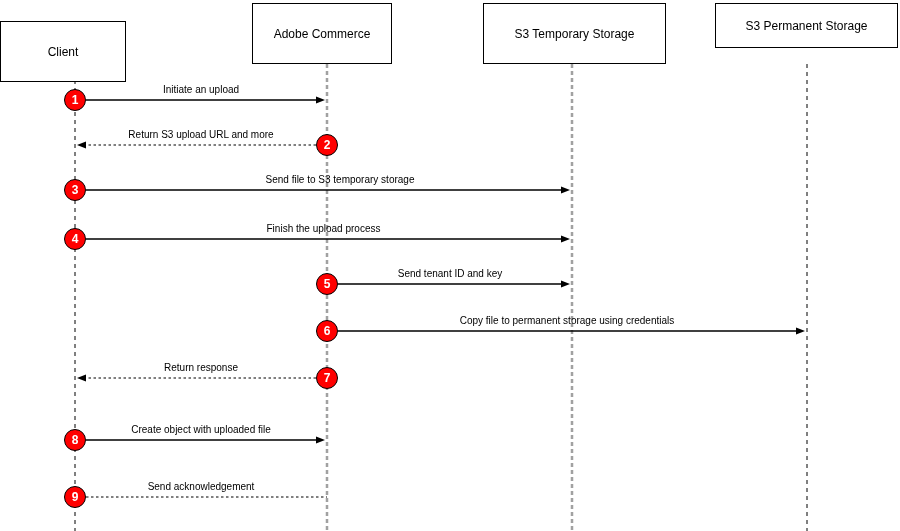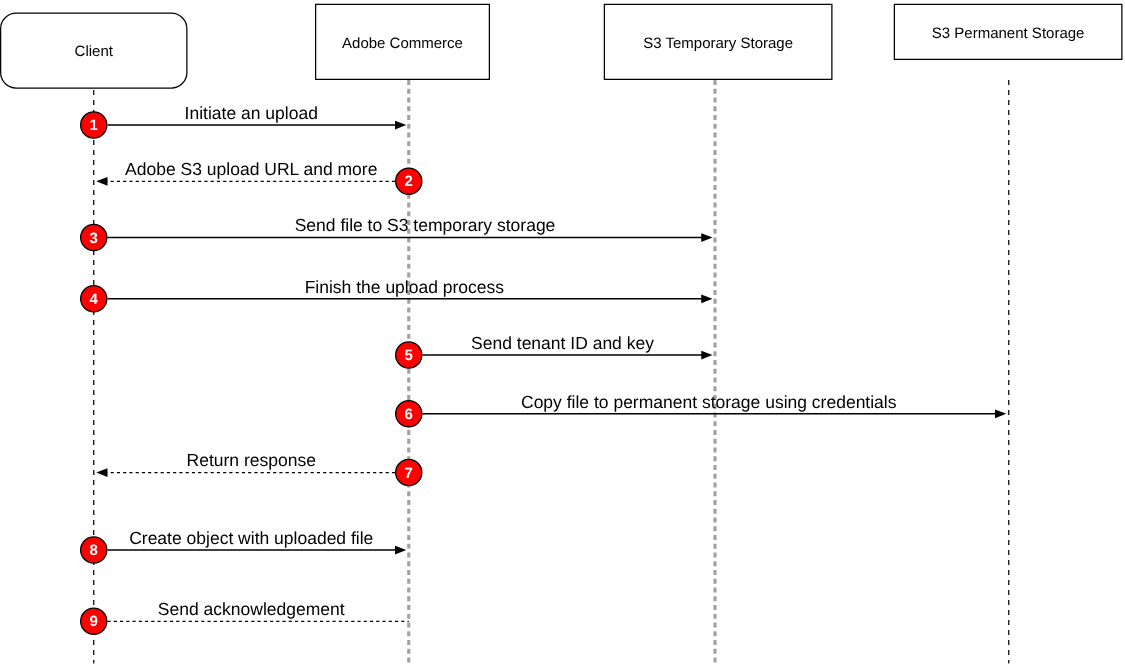--- a/index.html
+++ b/index.html
@@ -32,21 +32,21 @@
   }
   .actor-label {
     font-size: 12px;
     color: #000000;
     text-align: center;
     white-space: nowrap;
   }
   .msg-label {
     position: absolute;
     transform: translateX(-50%);
-    font-size: 14px;
+    font-size: 10px;
     line-height: 14px;
     color: #000000;
     white-space: nowrap;
     z-index: 3;
     background: transparent;
   }
   .step-badge {
     position: absolute;
     box-sizing: border-box;
     width: 22px;
@@ -86,37 +86,37 @@
       <polygon points="570,284 561,280.5 561,287.5" fill="#000000"></polygon>
       <line x1="338" y1="331" x2="797" y2="331" stroke="#000000" stroke-width="1.3"></line>
       <polygon points="805,331 796,327.5 796,334.5" fill="#000000"></polygon>
       <line x1="316" y1="378" x2="85" y2="378" stroke="#000000" stroke-width="1" stroke-dasharray="2.5,2.5"></line>
       <polygon points="77,378 86,374.5 86,381.5" fill="#000000"></polygon>
       <line x1="86" y1="440" x2="317" y2="440" stroke="#000000" stroke-width="1.3"></line>
       <polygon points="325,440 316,436.5 316,443.5" fill="#000000"></polygon>
       <line x1="86" y1="497" x2="327" y2="497" stroke="#000000" stroke-width="1" stroke-dasharray="2.5,2.5"></line>
     </svg>
   <div id="html-layer">
-      <div class="actor-box" style="left: 0px; top: 10px; width: 150px; height: 61px; border-radius: 13px;">
+      <div class="actor-box" style="left: 0px; top: 21px; width: 126px; height: 61px;">
         <span class="actor-label">Client</span>
       </div>
       <div class="actor-box" style="left: 252px; top: 3px; width: 140px; height: 61px;">
         <span class="actor-label">Adobe Commerce</span>
       </div>
       <div class="actor-box" style="left: 483px; top: 3px; width: 183px; height: 61px;">
         <span class="actor-label">S3 Temporary Storage</span>
       </div>
       <div class="actor-box" style="left: 715px; top: 3px; width: 183px; height: 45px;">
         <span class="actor-label">S3 Permanent Storage</span>
       </div>
       <div class="msg-label" style="left: 201px; top: 83px;">Initiate an upload</div>
       <div class="step-badge" style="left: 64px; top: 89px; background: rgb(255, 0, 0); border-color: rgb(0, 0, 0);">
         <span>1</span>
       </div>
-      <div class="msg-label" style="left: 201px; top: 128px;">Adobe S3 upload URL and more</div>
+      <div class="msg-label" style="left: 201px; top: 128px;">Return S3 upload URL and more</div>
       <div class="step-badge" style="left: 316px; top: 134px; background: rgb(255, 0, 0); border-color: rgb(0, 0, 0);">
         <span>2</span>
       </div>
       <div class="msg-label" style="left: 340px; top: 173px;">Send file to S3 temporary storage</div>
       <div class="step-badge" style="left: 64px; top: 179px; background: rgb(255, 0, 0); border-color: rgb(0, 0, 0);">
         <span>3</span>
       </div>
       <div class="msg-label" style="left: 323.5px; top: 222px;">Finish the upload process</div>
       <div class="step-badge" style="left: 64px; top: 228px; background: rgb(255, 0, 0); border-color: rgb(0, 0, 0);">
         <span>4</span>

